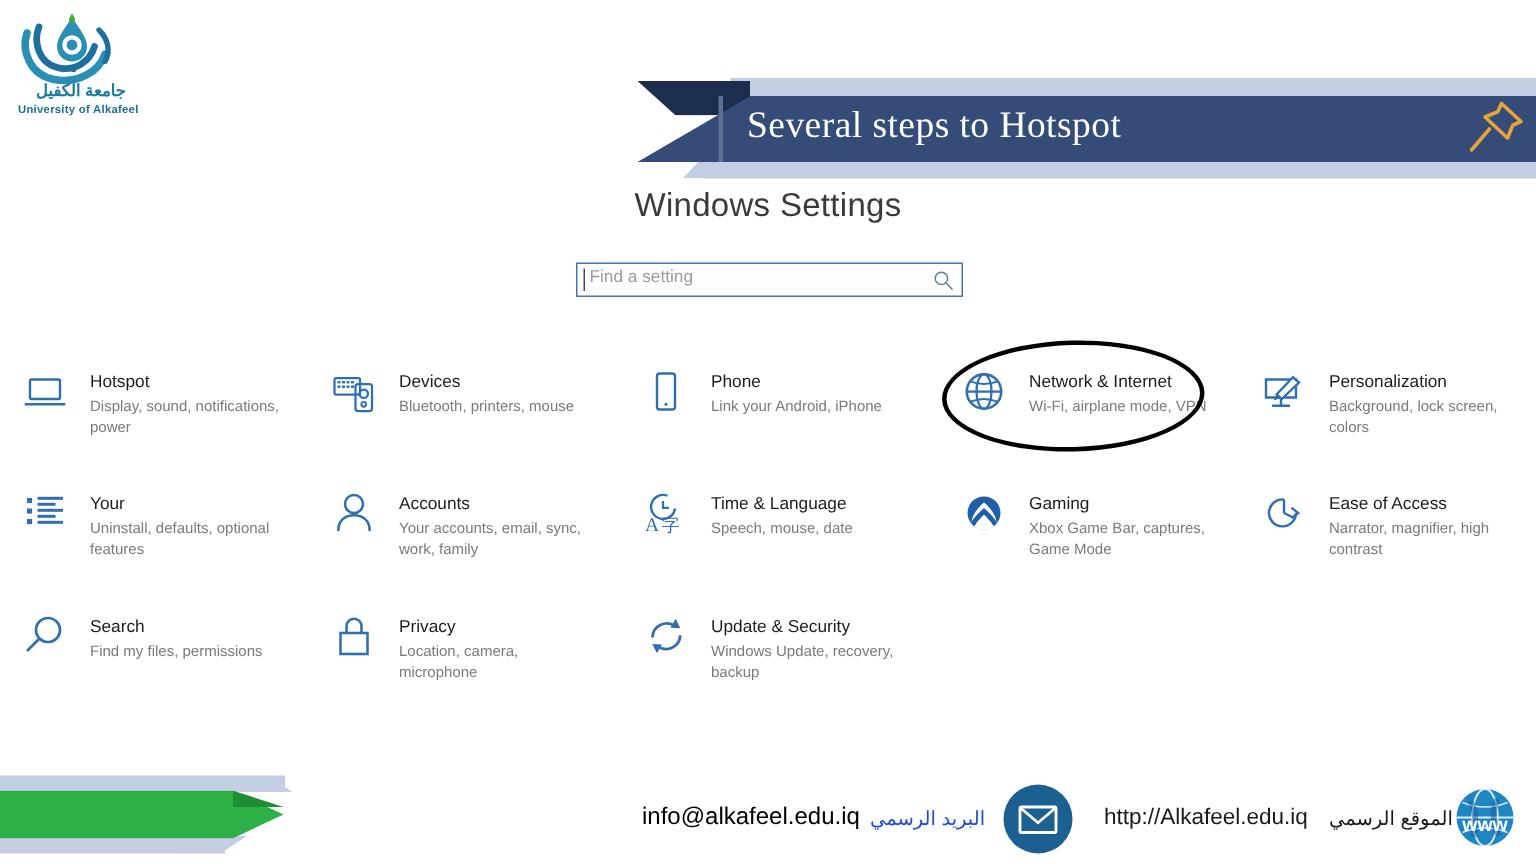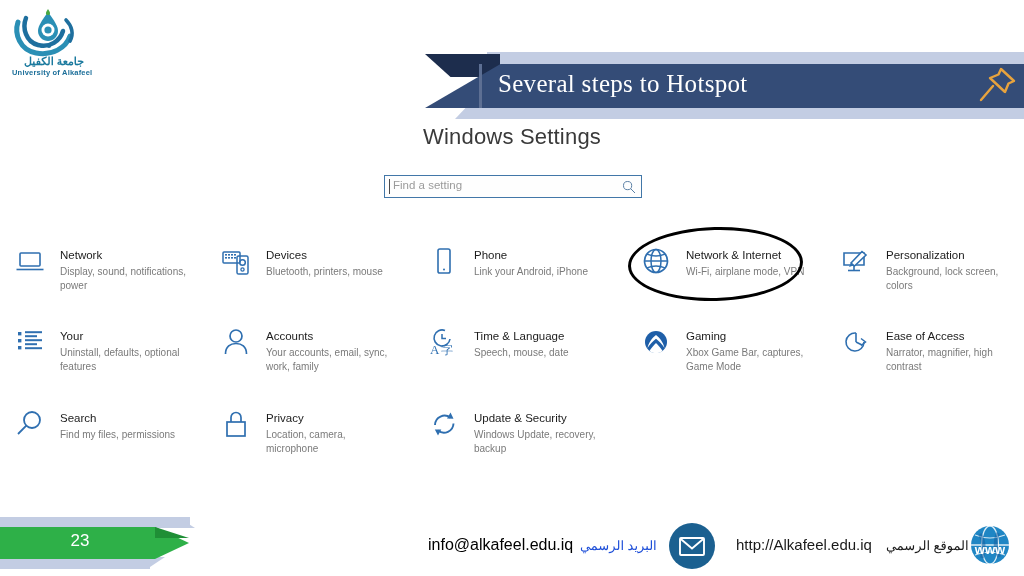--- a/index.html
+++ b/index.html
@@ -198,21 +198,21 @@
   <line x1="8.7" y1="8.7" x2="13" y2="13" stroke="#5a7fa5" stroke-width="1"></line>
 </svg>
 
 <div id="settings-grid">
 
   <div class="s-item col1 row1">
     <svg class="s-icon" viewBox="0 0 32 32">
       <rect x="6" y="8" width="20" height="13" rx="1" fill="none" stroke="#2f6fb0" stroke-width="1.6"></rect>
       <line x1="2.5" y1="24.5" x2="29.5" y2="24.5" stroke="#2f6fb0" stroke-width="1.6"></line>
     </svg>
-    <div class="s-title">Network</div>
+    <div class="s-title">Hotspot</div>
     <div class="s-desc">Display, sound, notifications, power</div>
   </div>
 
   <div class="s-item col2 row1">
     <svg class="s-icon" viewBox="0 0 32 32">
       <rect x="3" y="7" width="17" height="11" rx="1" fill="none" stroke="#2f6fb0" stroke-width="1.5"></rect>
       <g fill="#2f6fb0">
         <rect x="5" y="9" width="2" height="1.6"></rect>
           <rect x="8" y="9" width="2" height="1.6"></rect>
         <rect x="11" y="9" width="2" height="1.6"></rect>
@@ -356,21 +356,20 @@
 
 <div id="highlight-ellipse"></div>
 
 <div id="footer">
   <div class="f-band-top"></div>
   <div class="f-band-top2"></div>
   <div class="f-band-bot"></div>
   <div class="f-band-bot2"></div>
   <div class="f-arrow"></div>
   <div class="f-arrow-dark"></div>
-  <div id="page-number">23</div>
 </div>
 
 <div id="footer-email">info@alkafeel.edu.iq</div>
 <div id="footer-email-ar">البريد الرسمي</div>
 
 <svg id="mail-icon" viewBox="0 0 48 48">
   <circle cx="24" cy="24" r="23" fill="#1b6090"></circle>
   <rect x="12" y="16" width="24" height="17" rx="1" fill="none" stroke="#ffffff" stroke-width="1.9"></rect>
   <polyline points="12.8,17 24,26.5 35.2,17" fill="none" stroke="#ffffff" stroke-width="1.9"></polyline>
 </svg>

